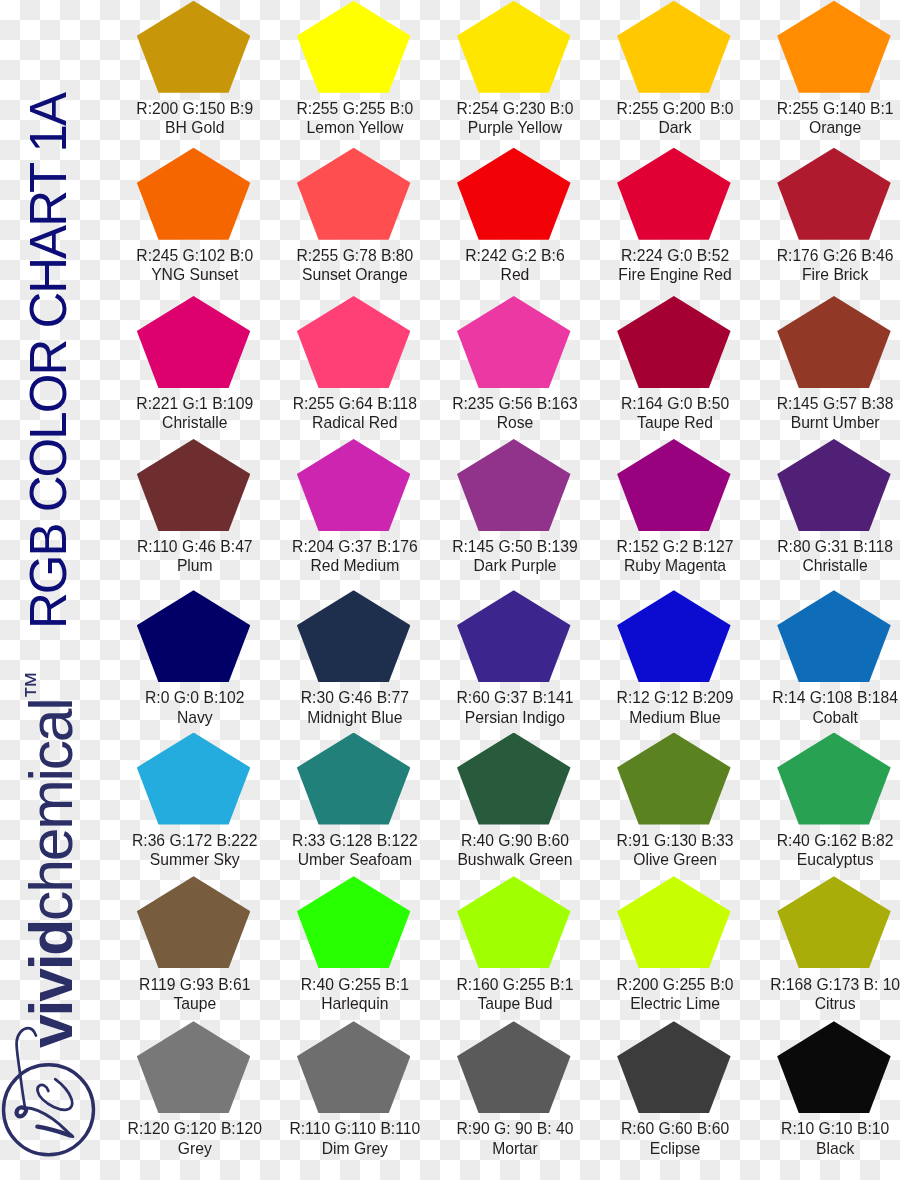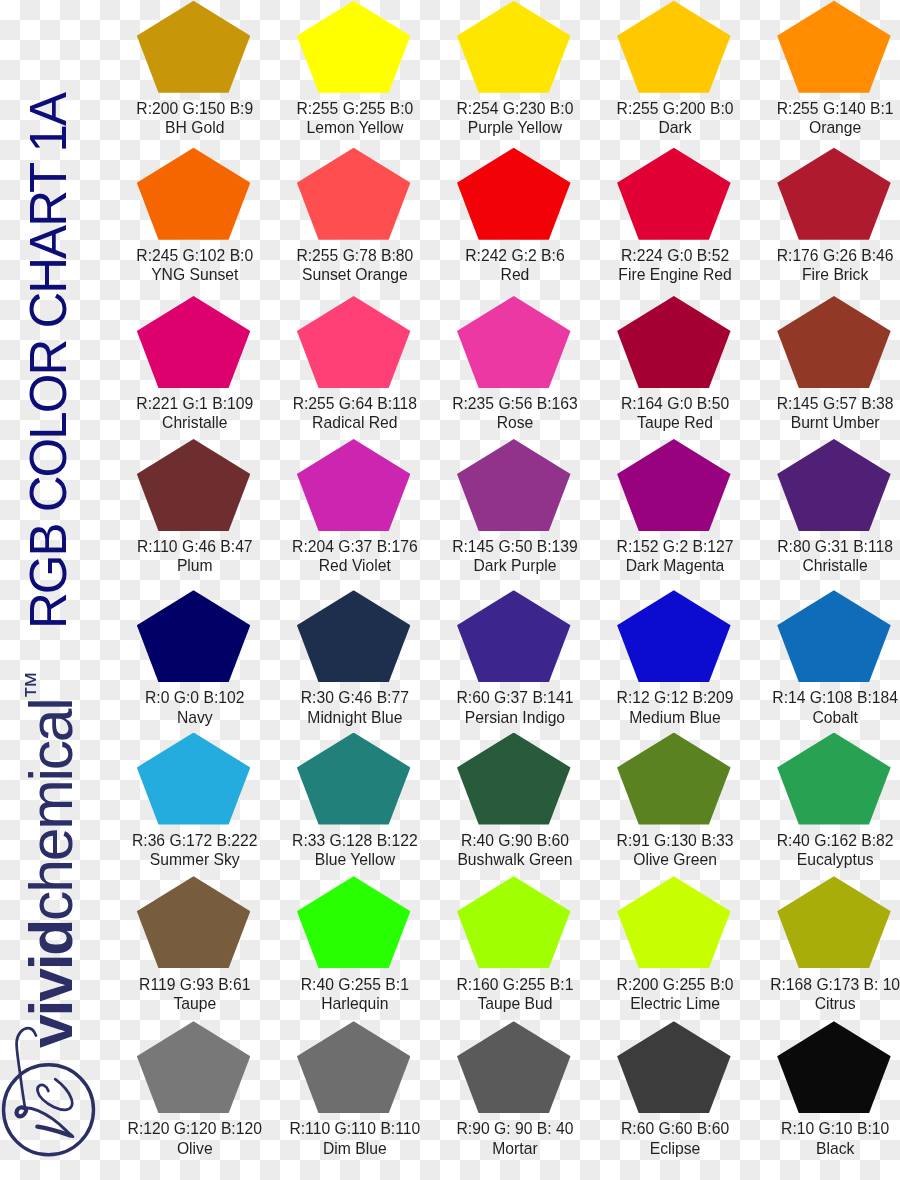--- a/index.html
+++ b/index.html
@@ -146,35 +146,35 @@
    <div class="pent" style="background: rgb(110, 46, 47);"></div>
    <div class="cap">
         <span>R:110 G:46 B:47</span>
         <span>Plum</span>
       </div>
   </div>
   <div class="swatch" style="left:296.9px;top:439.1px">
    <div class="pent" style="background: rgb(204, 37, 176);"></div>
    <div class="cap">
         <span>R:204 G:37 B:176</span>
-        <span>Red Violet</span>
+        <span>Red Medium</span>
       </div>
   </div>
   <div class="swatch" style="left:457.0px;top:439.1px">
    <div class="pent" style="background: rgb(145, 50, 139);"></div>
    <div class="cap">
         <span>R:145 G:50 B:139</span>
         <span>Dark Purple</span>
       </div>
   </div>
   <div class="swatch" style="left:617.1px;top:439.1px">
    <div class="pent" style="background: rgb(152, 2, 127);"></div>
    <div class="cap">
         <span>R:152 G:2 B:127</span>
-        <span>Dark Magenta</span>
+        <span>Ruby Magenta</span>
       </div>
   </div>
   <div class="swatch" style="left:777.2px;top:439.1px">
    <div class="pent" style="background: rgb(80, 31, 118);"></div>
    <div class="cap">
         <span>R:80 G:31 B:118</span>
         <span>Christalle</span>
       </div>
   </div>
   <div class="swatch" style="left:136.8px;top:590.2px">
@@ -216,21 +216,21 @@
    <div class="pent" style="background: rgb(36, 172, 222);"></div>
    <div class="cap">
         <span>R:36 G:172 B:222</span>
         <span>Summer Sky</span>
       </div>
   </div>
   <div class="swatch" style="left:296.9px;top:732.5px">
    <div class="pent" style="background: rgb(33, 128, 122);"></div>
    <div class="cap">
         <span>R:33 G:128 B:122</span>
-        <span>Blue Yellow</span>
+        <span>Umber Seafoam</span>
       </div>
   </div>
   <div class="swatch" style="left:457.0px;top:732.5px">
    <div class="pent" style="background: rgb(40, 90, 60);"></div>
    <div class="cap">
         <span>R:40 G:90 B:60</span>
         <span>Bushwalk Green</span>
       </div>
   </div>
   <div class="swatch" style="left:617.1px;top:732.5px">
@@ -279,28 +279,28 @@
    <div class="pent" style="background: rgb(168, 173, 10);"></div>
    <div class="cap">
         <span>R:168 G:173 B: 10</span>
         <span>Citrus</span>
       </div>
   </div>
   <div class="swatch" style="left:136.8px;top:1021.2px">
    <div class="pent" style="background: rgb(120, 120, 120);"></div>
    <div class="cap">
         <span>R:120 G:120 B:120</span>
-        <span>Olive</span>
+        <span>Grey</span>
       </div>
   </div>
   <div class="swatch" style="left:296.9px;top:1021.2px">
    <div class="pent" style="background: rgb(110, 110, 110);"></div>
    <div class="cap">
         <span>R:110 G:110 B:110</span>
-        <span>Dim Blue</span>
+        <span>Dim Grey</span>
       </div>
   </div>
   <div class="swatch" style="left:457.0px;top:1021.2px">
    <div class="pent" style="background: rgb(90, 90, 90);"></div>
    <div class="cap">
         <span>R:90 G: 90 B: 40</span>
         <span>Mortar</span>
       </div>
   </div>
   <div class="swatch" style="left:617.1px;top:1021.2px">

